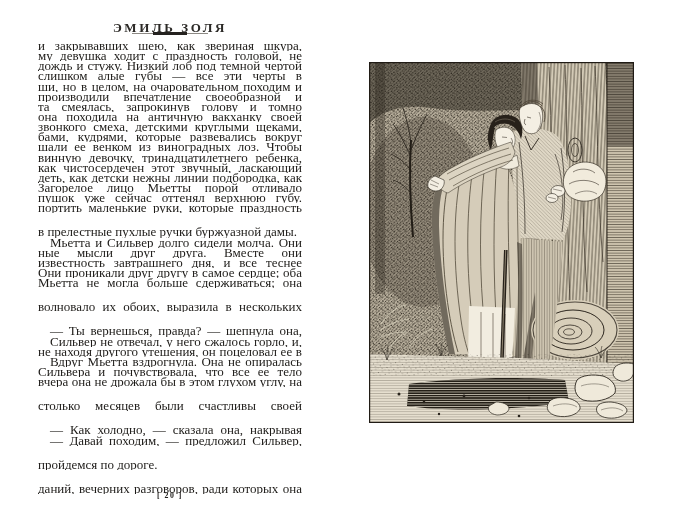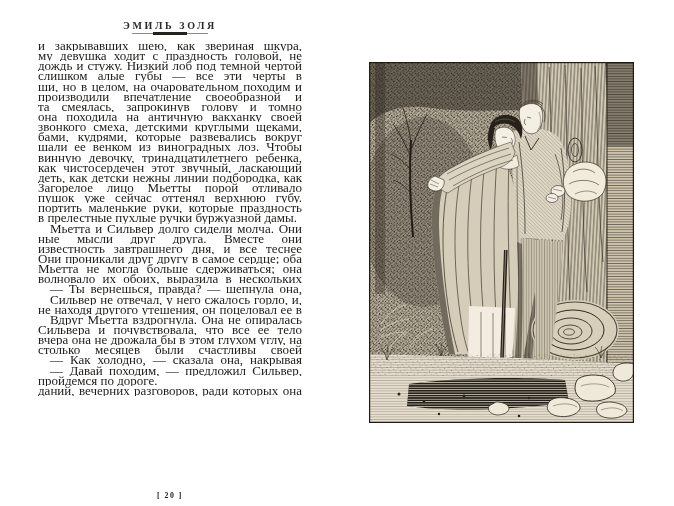--- a/index.html
+++ b/index.html
@@ -2,31 +2,31 @@
 <html><head>
 <meta charset="utf-8">
 <style>
   html,body { margin:0; padding:0; background:#ffffff; }
   .spread {
     position:relative; width:674px; height:506px; background:#ffffff;
     font-family:"Liberation Serif", serif; overflow:hidden;
   }
   .running-head {
     position:absolute; left:38px; top:20px; width:264px; text-align:center;
-    font-size:10px; font-weight:bold; letter-spacing:2.6px; color:#2b2926;
+    font-size:13px; font-weight:bold; letter-spacing:2.6px; color:#2b2926;
   }
   .header-rule { position:absolute; left:132px; top:32px; width:76px; height:3px; }
   .header-rule .thin { position:absolute; top:1.1px; left:0; width:100%; height:1px; background:#8d8a85; }
   .header-rule .thick { position:absolute; top:0.3px; left:21px; width:34px; height:2.6px; background:#24221f; }
   .body-text {
     position:absolute; left:38px; top:41px; width:264px;
     font-size:13px; line-height:10.15px; color:#1d1b18;
   }
   .line { text-align:justify; text-align-last:justify; height:10.15px; overflow:hidden; }
-  .line.end { text-align-last:left; }
+  .line.end { text-align-last:left;margin-top:14px; }
   .line.indent { text-indent:12px; }
   .page-number {
     position:absolute; left:38px; top:491px; width:264px; text-align:center;
     font-size:7.8px; font-weight:bold; letter-spacing:1.5px; color:#22201d;
   }
   .illustration { position:absolute; left:369px; top:62px; width:265px; height:361px; }
   .illustration svg { display:block; width:265px; height:361px; }
 </style>
 </head>
 <body>

